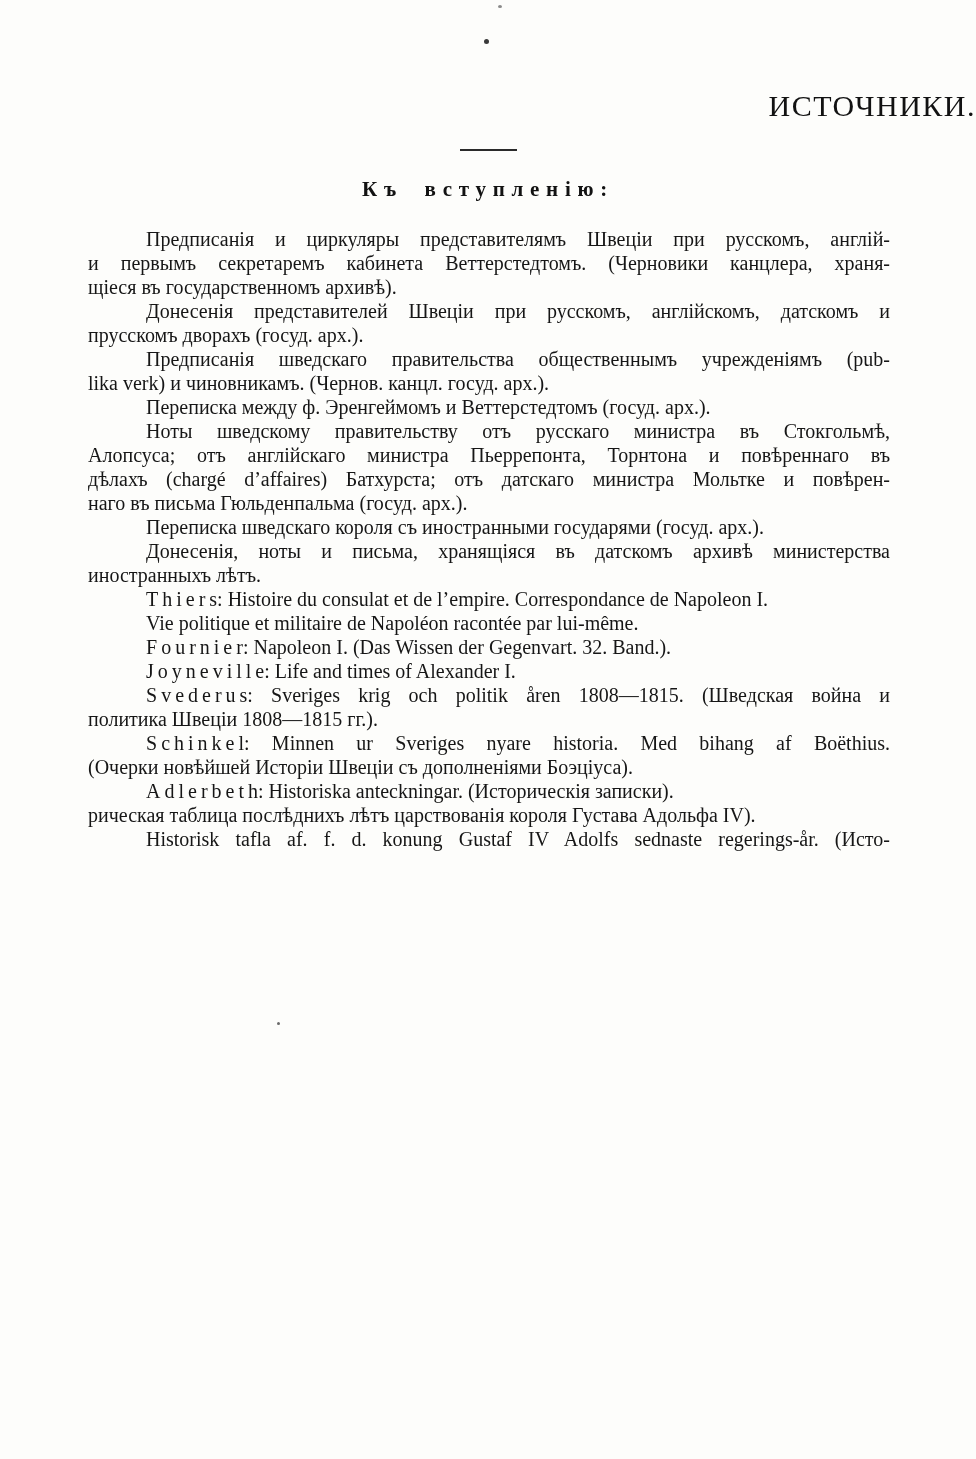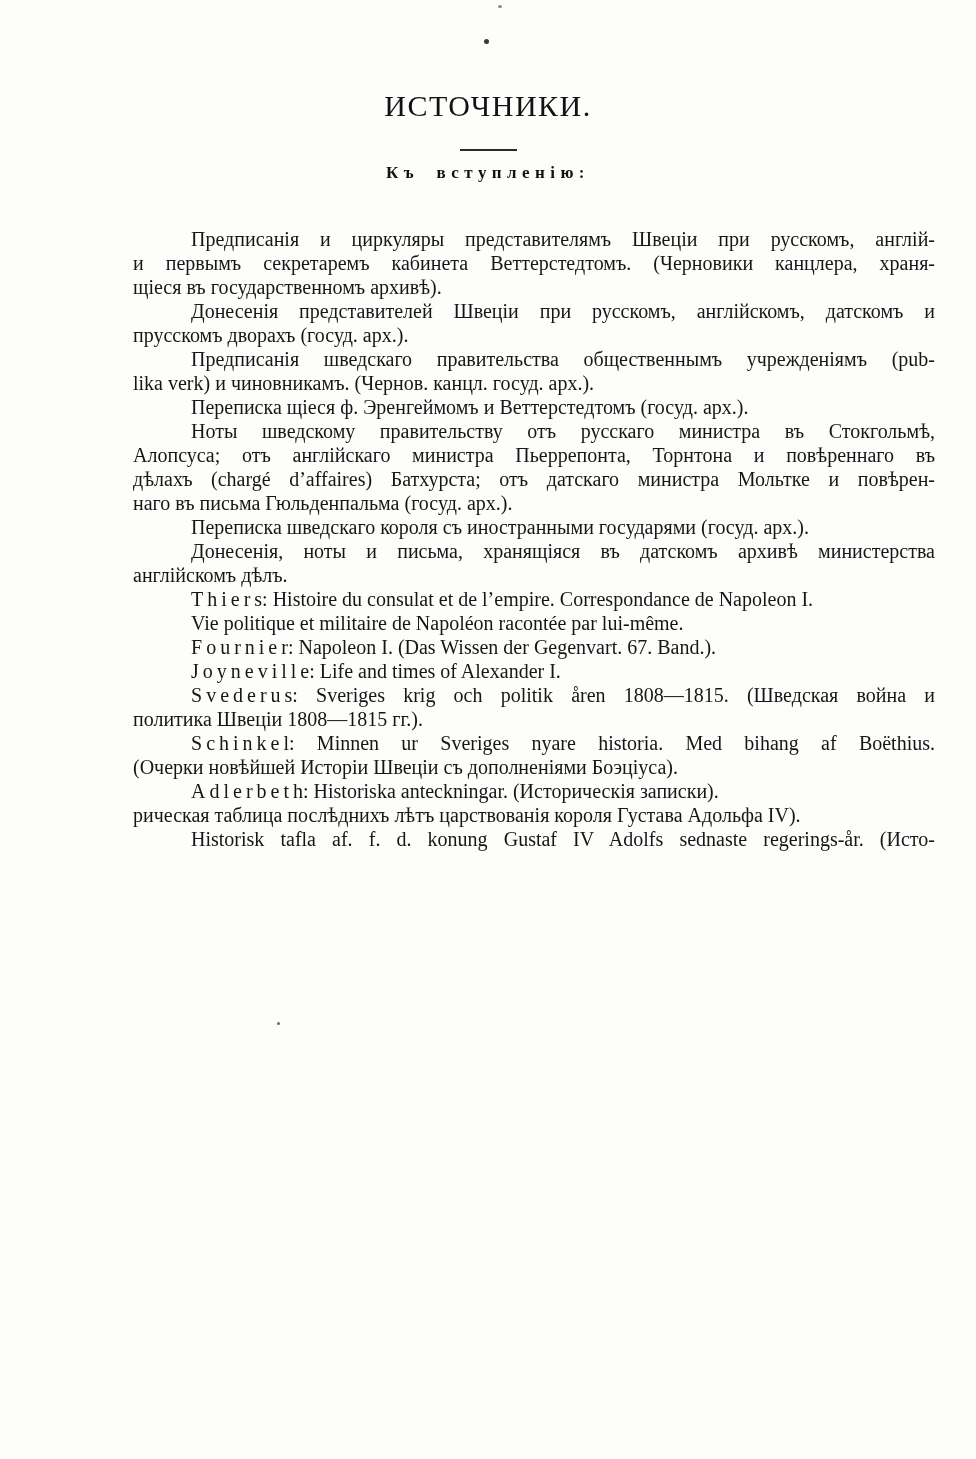--- a/index.html
+++ b/index.html
@@ -10,55 +10,54 @@
     background: #fdfdfb;
     color: #161616;
     font-family: "Liberation Serif", "DejaVu Serif", serif;
     overflow: hidden;
   }
   .title {
     position: absolute;
     top: 90px;
     left: 0;
     width: 100%;
-    text-align: center;
+    text-align: right;
     font-size: 30px;
     line-height: 32px;
     letter-spacing: 1.5px;
     color: #121212;
   }
   .title-rule {
     position: absolute;
     top: 149px;
     left: 460px;
     width: 57px;
     height: 2px;
     background: #2a2a2a;
   }
   .section-heading {
     position: absolute;
-    top: 160px;
+    top: 176px;
     left: 0;
     width: 100%;
     text-align: center;
     font-weight: bold;
-    font-size: 17px;
+    font-size: 21px;
     line-height: 26px;
     letter-spacing: 0.32em;
     word-spacing: 0.45em;
     color: #121212;
   }
   .body-text {
     position: absolute;
     top: 227px;
     left: 88px;
     width: 802px;
     font-size: 20px;
     line-height: 24px;
-    margin-left: 45px;
   }
   .para { margin: 0; padding: 0; }
   .line {
     text-align: justify;
     text-align-last: justify;
     white-space: normal;
   }
   .line.first { text-indent: 58px; }
   .line.last { text-align-last: left; }
   .speck { position: absolute; background: #4a4a4a; border-radius: 50%; }
@@ -89,43 +88,43 @@
       </div>
       <div class="para">
         <div class="line first">Донесенія представителей Швеціи при русскомъ, англійскомъ, датскомъ и</div>
         <div class="line last">прусскомъ дворахъ (госуд. арх.).</div>
       </div>
       <div class="para">
         <div class="line first">Предписанія шведскаго правительства общественнымъ учрежденіямъ (pub-</div>
         <div class="line last">lika verk) и чиновникамъ. (Чернов. канцл. госуд. арх.).</div>
       </div>
       <div class="para">
-        <div class="line first last">Переписка щіеся ф. Эренгеймомъ и Веттерстедтомъ (госуд. арх.).</div>
+        <div class="line first last">Переписка между ф. Эренгеймомъ и Веттерстедтомъ (госуд. арх.).</div>
       </div>
       <div class="para">
         <div class="line first">Ноты шведскому правительству отъ русскаго министра въ Стокгольмѣ,</div>
         <div class="line">Алопсуса; отъ англійскаго министра Пьеррепонта, Торнтона и повѣреннаго въ</div>
         <div class="line">дѣлахъ (chargé d’affaires) Батхурста; отъ датскаго министра Мольтке и повѣрен-</div>
         <div class="line last">наго въ письма Гюльденпальма (госуд. арх.).</div>
       </div>
       <div class="para">
         <div class="line first last">Переписка шведскаго короля съ иностранными государями (госуд. арх.).</div>
       </div>
       <div class="para">
         <div class="line first">Донесенія, ноты и письма, хранящіяся въ датскомъ архивѣ министерства</div>
-        <div class="line last">англійскомъ дѣлъ.</div>
+        <div class="line last">иностранныхъ лѣтъ.</div>
       </div>
       <div class="para">
         <div class="line first last">T h i e r s: Histoire du consulat et de l’empire. Correspondance de Napoleon I.</div>
       </div>
       <div class="para">
         <div class="line first last">Vie politique et militaire de Napoléon racontée par lui-même.</div>
       </div>
       <div class="para">
-        <div class="line first last">F o u r n i e r: Napoleon I. (Das Wissen der Gegenvart. 67. Band.).</div>
+        <div class="line first last">F o u r n i e r: Napoleon I. (Das Wissen der Gegenvart. 32. Band.).</div>
       </div>
       <div class="para">
         <div class="line first last">J o y n e v i l l e: Life and times of Alexander I.</div>
       </div>
       <div class="para">
         <div class="line first">S v e d e r u s: Sveriges krig och politik åren 1808—1815. (Шведская война и</div>
         <div class="line last">политика Швеціи 1808—1815 гг.).</div>
       </div>
       <div class="para">
         <div class="line first">S c h i n k e l: Minnen ur Sveriges nyare historia. Med bihang af Boëthius.</div>

